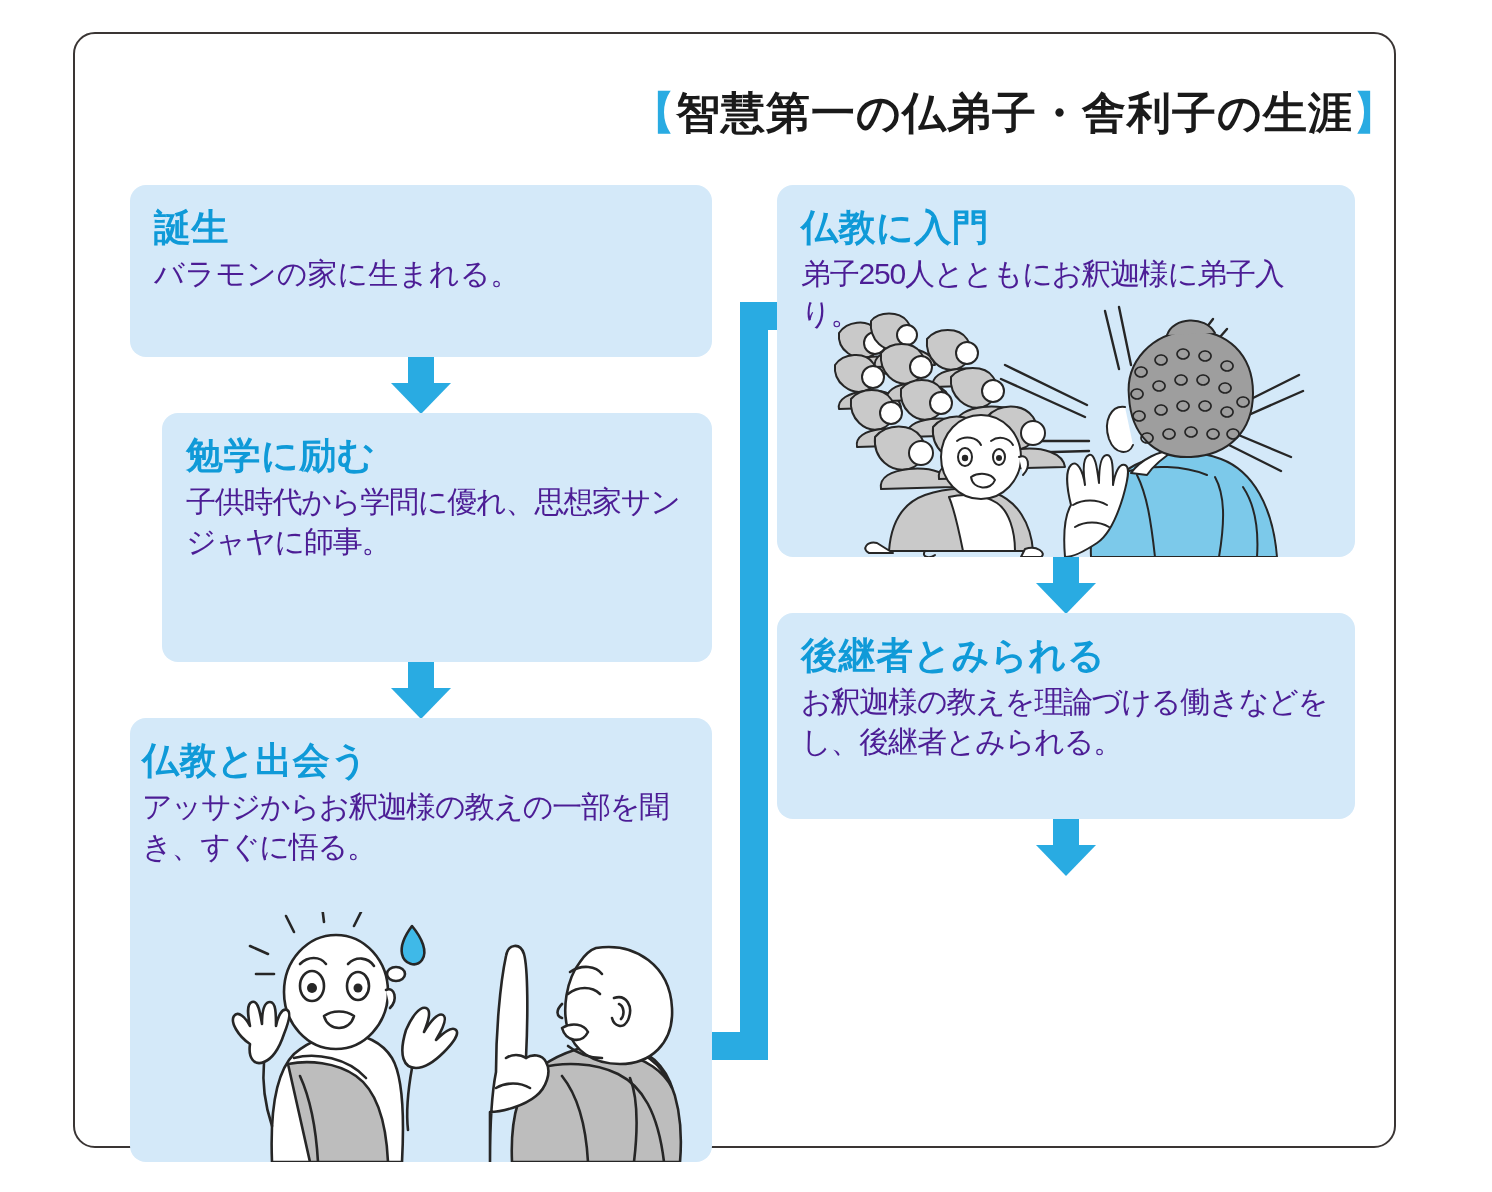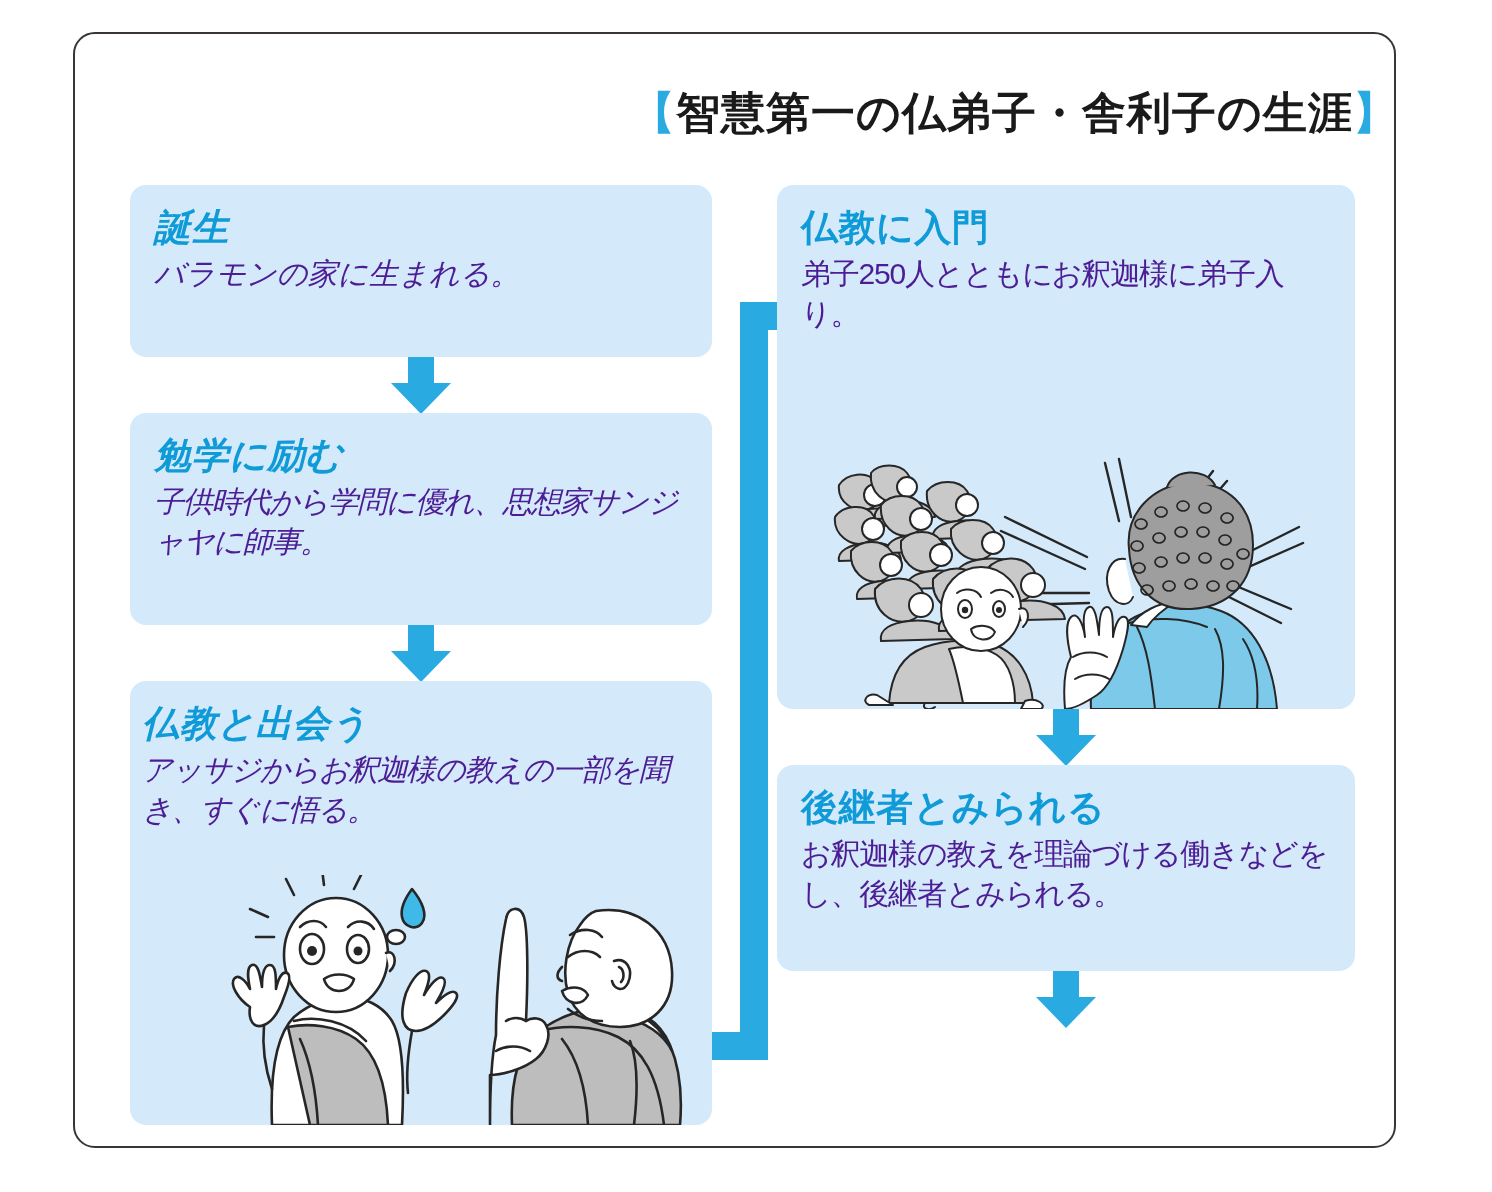--- a/index.html
+++ b/index.html
@@ -42,21 +42,21 @@
   }
   #title .bracket {
     color: #29abe2;
     font-weight: bold;
   }
 
   
   .col {
     position: absolute;
   }
-  #col-left  { left: 55px;  top: 151px; width: 582px; font-style: italic; }
+  #col-left  { left: 55px;  top: 151px; width: 582px; }
   #col-right { left: 702px; top: 151px; width: 578px; }
 
   
   .card {
     position: relative;
     background: #d4e9f9;
     border-radius: 16px;
     box-sizing: border-box;
     padding: 22px 24px 20px 24px;
     overflow: hidden;
@@ -132,21 +132,21 @@
     <div class="card" style="height:172px;">
       <p class="card-heading">誕生</p>
       <p class="card-body">バラモンの家に生まれる。</p>
     </div>
 
     <div class="arrow-down">
       <div class="shaft"></div>
       <div class="head"></div>
     </div>
 
-    <div class="card" style="height:212px;">
+    <div class="card" style="height:249px;margin-left:32px;">
       <p class="card-heading">勉学に励む</p>
       <p class="card-body tight">子供時代から学問に優れ、思想家サンジャヤに師事。</p>
     </div>
 
     <div class="arrow-down">
       <div class="shaft"></div>
       <div class="head"></div>
     </div>
 
     <div class="card" style="height:444px; padding-bottom:0;padding-left:12px;">
@@ -242,21 +242,21 @@
 
     <rect x="-10" y="792" width="60" height="28" fill="#29abe2"></rect>
 
     <rect x="28" y="62" width="62" height="28" fill="#29abe2"></rect>
 
     <polygon points="78,46 78,106 122,76" fill="#29abe2"></polygon>
   </svg>
 
   <div class="col" id="col-right">
 
-    <div class="card" style="height:524px; padding-bottom:2px;">
+    <div class="card" style="height:372px; padding-bottom:2px;">
       <p class="card-heading">仏教に入門</p>
       <p class="card-body tight">弟子250人とともにお釈迦様に弟子入り。</p>
 
       <svg class="illus" width="530" height="252" viewBox="0 0 530 252" style="position:absolute; left:52px; bottom:0;">
         <g fill="none" stroke="#262626" stroke-width="2" stroke-linecap="round" stroke-linejoin="round">
 
           <g stroke="#262626" stroke-width="2.4">
             <path d="M276 6 L290 64"></path>
               <path d="M290 2 L302 60"></path>
             <path d="M384 14 L346 64"></path>

